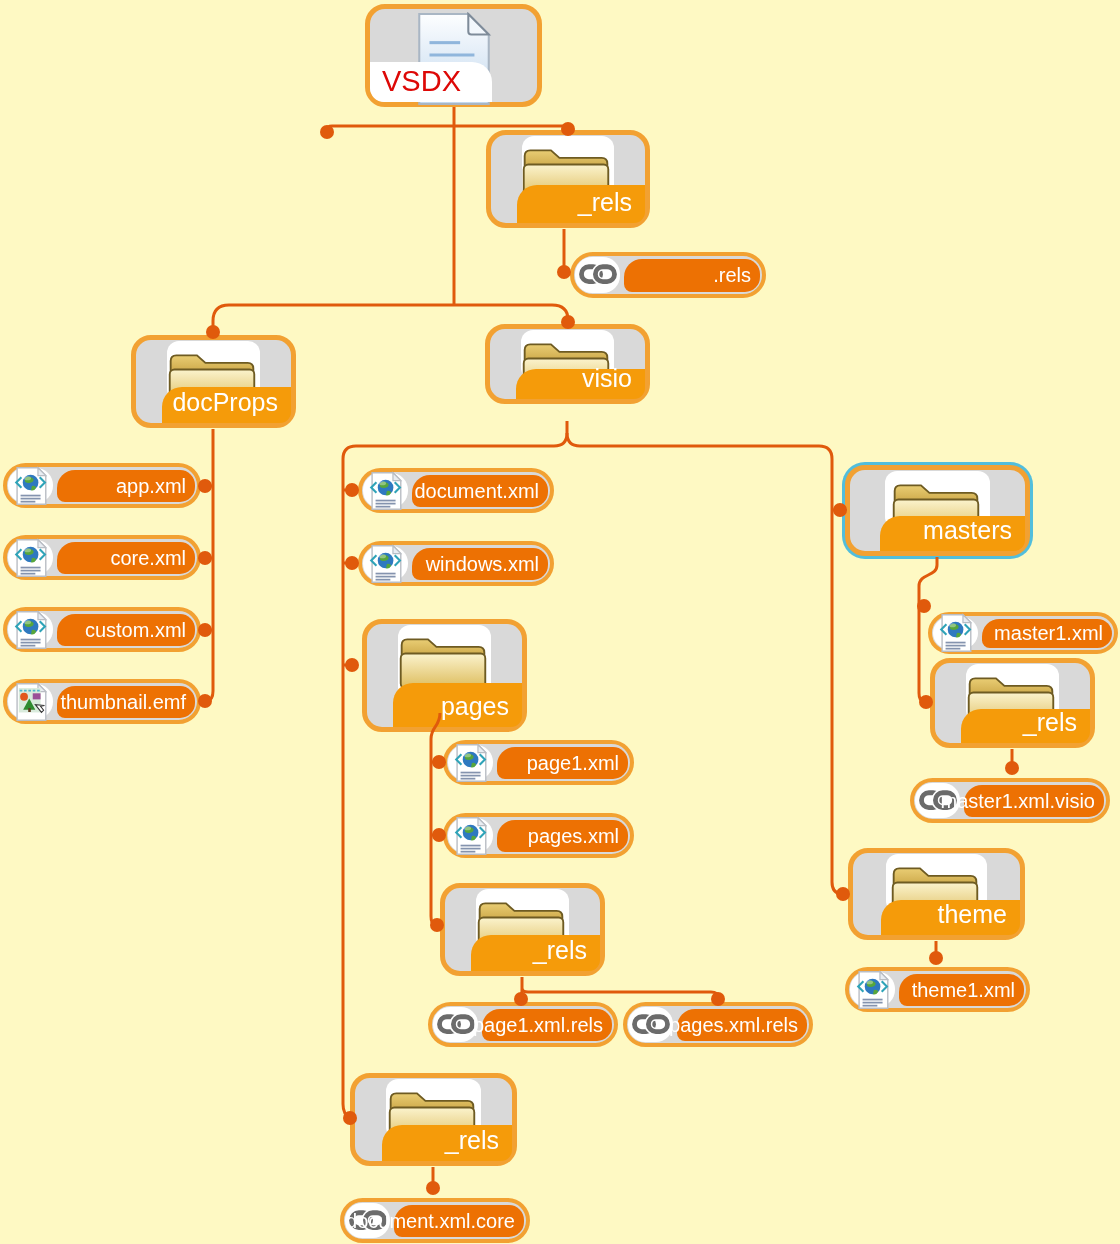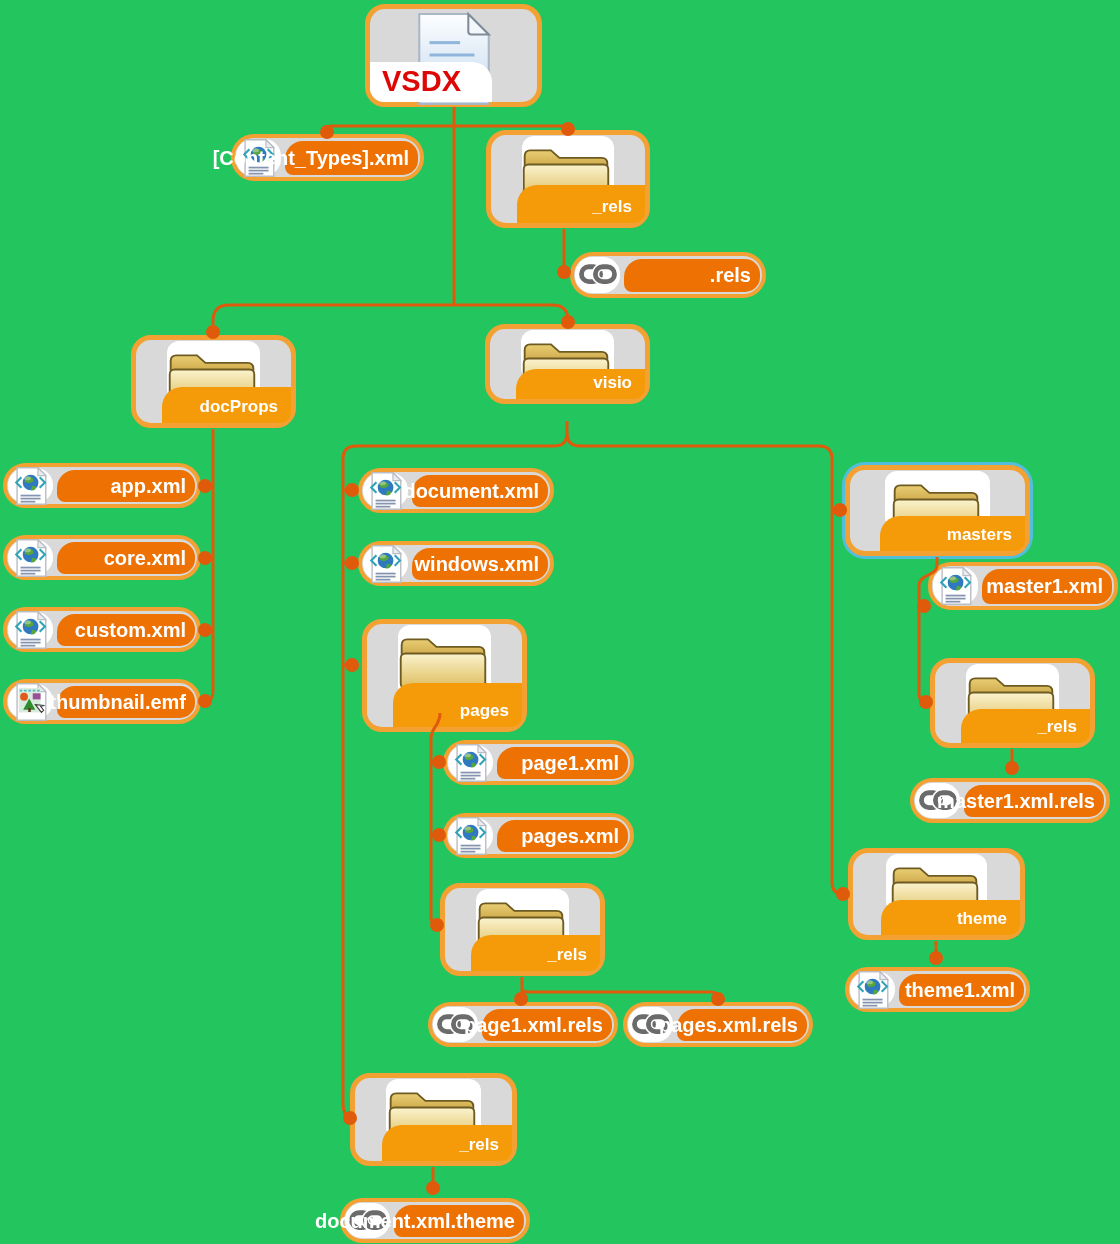--- a/index.html
+++ b/index.html
@@ -1,37 +1,37 @@
 <!DOCTYPE html>
 <html style="--node-border: #F2A132; --node-bg: #D9D9D9; --folder-bar: #F59B0A; --file-pill: #ED7103; --connector: #E05A0C; --root-label: #DD0806; --selected-outline: #52BEDC; --label-text: #FFFFFF;"><head>
 <meta charset="utf-8">
 <style>
   * { box-sizing: border-box; margin: 0; padding: 0; }
   html,body { background:#fff; font-family:"Liberation Sans", sans-serif; }
-  .canvas { position:relative; width:1120px; height:1244px; background:#22c55e; overflow:hidden;font-weight:bold; }
+  .canvas { position:relative; width:1120px; height:1244px; background:#fef9c3; overflow:hidden; }
 
   .node { position:absolute; background:var(--node-bg); border:4px solid var(--node-border); z-index:1; }
   .n-root, .n-folder { border-width:5px; border-radius:20px; }
   .n-file { border-radius:23px; }
 
   
   .n-file .icon-plate { position:absolute; left:1px; top:1px; bottom:1px; width:45px; background:#fff; border-radius:17px;
                         display:flex; align-items:center; justify-content:center; }
   .n-file .icon-plate svg { width:40px; height:40px; }
   .n-file .pill { position:absolute; left:50px; right:2px; top:3px; bottom:2px; background:var(--file-pill);
                   border-radius:18px 15px 15px 8px; }
   .n-file .f-label { position:absolute; right:11px; top:50%; transform:translateY(-50%);
                      color:var(--label-text); font-size:20px; white-space:nowrap; z-index:2; }
 
   
   .n-folder .plate { position:absolute; left:20%; top:1px; width:60%; height:72%; background:#fff; border-radius:12px; }
   .n-folder .f-icon { position:absolute; left:50%; transform:translateX(-52%); top:6px; width:100px; height:62px; }
   .n-folder .bar { position:absolute; left:17%; right:0; bottom:0; height:43%; background:var(--folder-bar);
                    border-radius:20px 0 11px 0; }
-  .n-folder .bar-label { position:absolute; right:13px; bottom:6px; color:var(--label-text); font-size:17px;
+  .n-folder .bar-label { position:absolute; right:13px; bottom:6px; color:var(--label-text); font-size:25px;
                          white-space:nowrap; z-index:2; }
   .selected { box-shadow:0 0 0 3px var(--selected-outline);padding-left:40px; }
 
   
   .n-root .doc-icon { position:absolute; left:50%; transform:translateX(-50%); top:3px; width:78px; height:94px; }
   .n-root .plate { position:absolute; left:0; bottom:0; width:73%; height:43%; background:#fff; border-radius:0 20px 0 14px; }
   .n-root .root-label { position:absolute; left:12px; bottom:4px; color:var(--root-label); font-size:29px; z-index:2; }
 
   svg.wires { position:absolute; left:0; top:0; width:1120px; height:1244px; pointer-events:none; z-index:5; }
   .wires path { fill:none; stroke:var(--connector); stroke-width:3; }
@@ -108,29 +108,20 @@
 <div class="canvas">
 
   <div class="node n-root" style="left:365px;top:4px;width:177px;height:103px">
     <svg class="doc-icon">
         <use href="#sym-doc"></use>
       </svg>
     <div class="plate"></div>
     <div class="root-label">VSDX</div>
   </div>
 
-  <div class="node n-file" style="left:231px;top:134px;width:193px;height:47px">
-    <div class="icon-plate">
-        <svg>
-          <use href="#sym-xml"></use>
-        </svg>
-      </div>
-    <div class="pill"></div>
-    <div class="f-label">[Content_Types].xml</div>
-  </div>
 
   <div class="node n-folder" style="left:486px;top:130px;width:164px;height:98px">
     <div class="plate"></div>
     <svg class="f-icon">
         <use href="#sym-folder"></use>
       </svg>
     <div class="bar"></div>
     <div class="bar-label">_rels</div>
   </div>
 
@@ -272,21 +263,21 @@
   </div>
 
   <div class="node n-folder selected" style="left:845px;top:465px;width:185px;height:91px">
     <div class="plate"></div>
     <svg class="f-icon">
         <use href="#sym-folder"></use>
       </svg>
     <div class="bar"></div>
     <div class="bar-label">masters</div>
   </div>
-  <div class="node n-file" style="left:928px;top:562px;width:190px;height:48px">
+  <div class="node n-file" style="left:928px;top:612px;width:190px;height:42px">
     <div class="icon-plate">
         <svg>
           <use href="#sym-xml"></use>
         </svg>
       </div>
     <div class="pill"></div>
     <div class="f-label">master1.xml</div>
   </div>
   <div class="node n-folder" style="left:930px;top:658px;width:165px;height:90px">
     <div class="plate"></div>
@@ -296,21 +287,21 @@
     <div class="bar"></div>
     <div class="bar-label">_rels</div>
   </div>
   <div class="node n-file" style="left:910px;top:778px;width:200px;height:45px">
     <div class="icon-plate">
         <svg>
           <use href="#sym-link"></use>
         </svg>
       </div>
     <div class="pill"></div>
-    <div class="f-label">master1.xml.rels</div>
+    <div class="f-label">master1.xml.visio</div>
   </div>
 
   <div class="node n-folder" style="left:848px;top:848px;width:177px;height:92px">
     <div class="plate"></div>
     <svg class="f-icon">
         <use href="#sym-folder"></use>
       </svg>
     <div class="bar"></div>
     <div class="bar-label">theme</div>
   </div>
@@ -332,21 +323,21 @@
     <div class="bar"></div>
     <div class="bar-label">_rels</div>
   </div>
   <div class="node n-file" style="left:340px;top:1198px;width:190px;height:45px">
     <div class="icon-plate">
         <svg>
           <use href="#sym-link"></use>
         </svg>
       </div>
     <div class="pill"></div>
-    <div class="f-label">document.xml.theme</div>
+    <div class="f-label">document.xml.core</div>
   </div>
 
   <svg class="wires" viewBox="0 0 1120 1244">
     <path d="M454,107 V305"></path>
     <path d="M327,130 Q327,126 332,126 H563 Q568,126 568,130"></path>
     <path d="M454,305 H229 Q213,305 213,321 V330"></path>
     <path d="M454,305 H552 Q568,305 568,320"></path>
     <path d="M564,229 V270"></path>
     <path d="M213,429 V691 Q213,700 207,701 M213,486 H208 M213,558 H208 M213,630 H208"></path>
     <path d="M567,421 V433 Q567,446 554,446 H356 Q343,446 343,459 V1104 Q343,1115 350,1117 M343,490 H349 M343,563 H349 M343,665 H349"></path>

